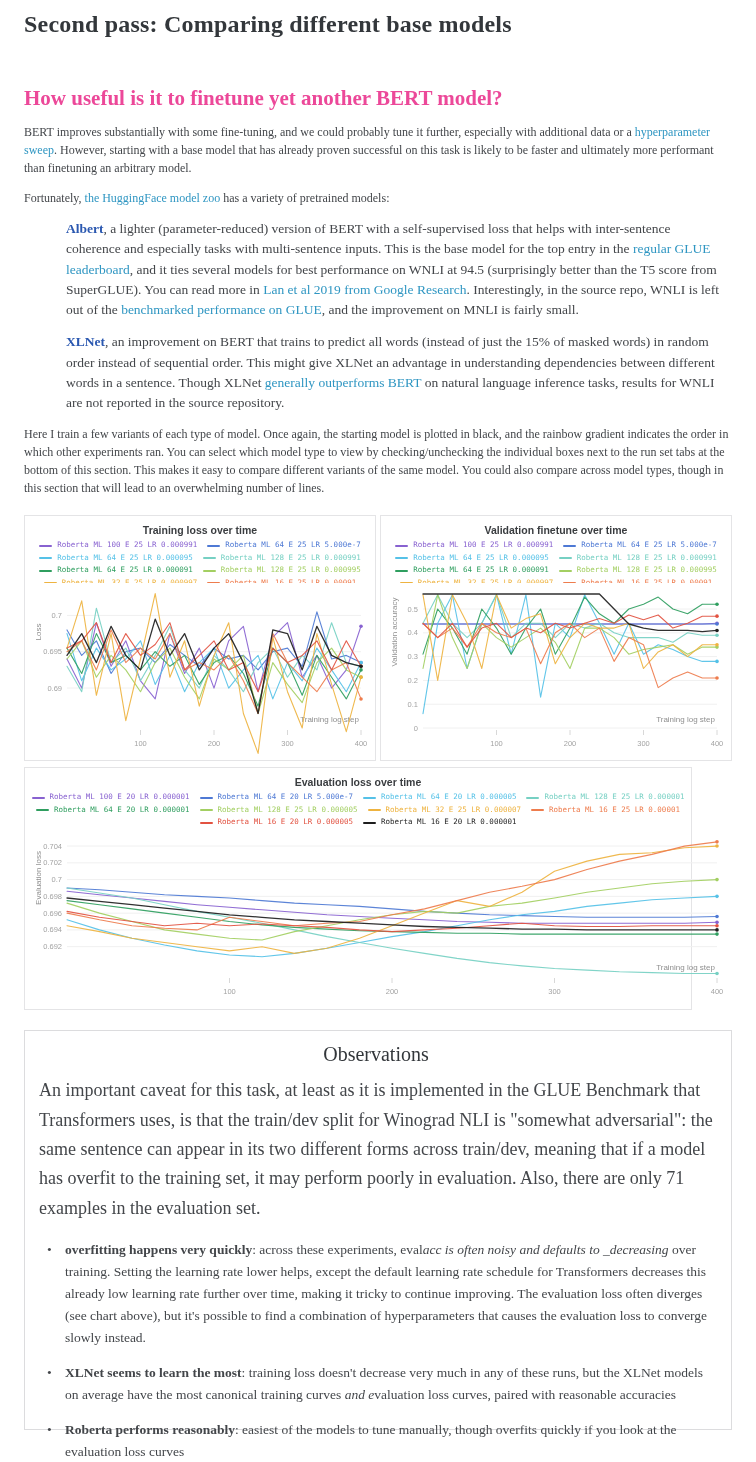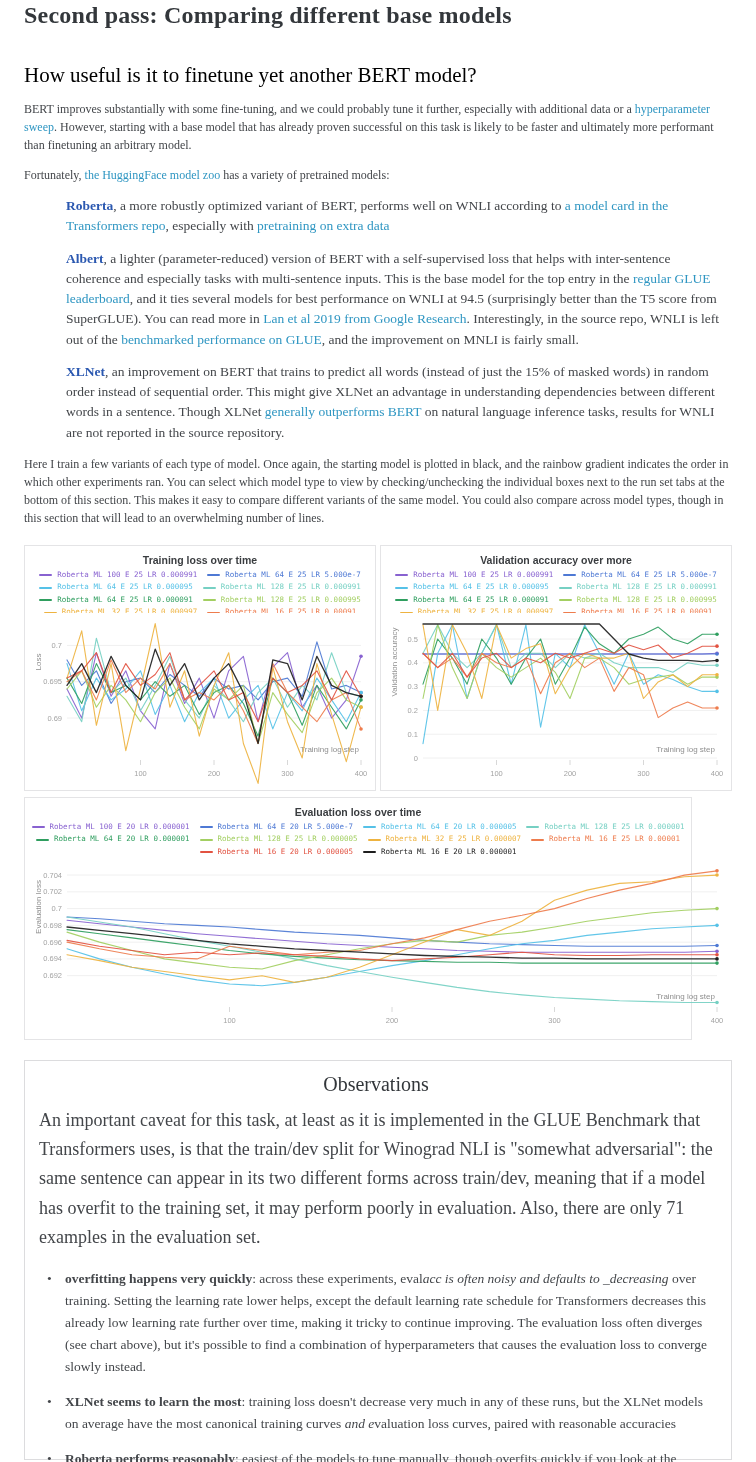--- a/index.html
+++ b/index.html
@@ -5,25 +5,25 @@
   * { margin:0; padding:0; box-sizing:border-box; }
   html,body { background:#fff; }
   body {
     width:756px; height:1462px; overflow:hidden;
     font-family:"Liberation Serif", serif;
     color:#3f4246;
   }
   .content { padding:0 24px; }
   h1 {
     font-size:24px; font-weight:700; color:#33373b;
-    padding-top:2px; letter-spacing:.2px;
+    padding-top:11px; letter-spacing:.2px;
   }
   h2 {
-    font-size:21px; font-weight:400; color:#000000;
-    margin-top:34px;
+    font-size:21px; font-weight:700; color:#ec4899;
+    margin-top:48px;
   }
   p.body-text {
     font-size:12px; line-height:1.5; margin-top:12px; color:#43464a;
   }
   .model-list { margin-top:2px; }
   .model-item {
     font-size:13.5px; line-height:1.5; margin-top:12px;
     margin-left:42px; margin-right:6px; color:#43464a;
   }
   a.link { color:#2f96c2; text-decoration:none; cursor:pointer; }
@@ -71,21 +71,20 @@
 </style>
 </head>
 <body>
 
 <div class="content">
   <h1>Second pass: Comparing different base models</h1>
   <h2>How useful is it to finetune yet another BERT model?</h2>
   <p class="body-text"><span>BERT improves substantially with some fine-tuning, and we could probably tune it further, especially with additional data or a </span><a class="link" href="#">hyperparameter sweep</a><span>. However, starting with a base model that has already proven successful on this task is likely to be faster and ultimately more performant than finetuning an arbitrary model.</span></p>
   <p class="body-text"><span>Fortunately, </span><a class="link" href="#">the HuggingFace model zoo</a><span> has a variety of pretrained models:</span></p>
   <div class="model-list">
-    <div class="model-item"><a class="term" href="#">Roberta</a><span>, a more robustly optimized variant of BERT, performs well on WNLI according to </span><a class="link" href="#">a model card in the Transformers repo</a><span>, especially with </span><a class="link" href="#">pretraining on extra data</a></div>
     <div class="model-item"><a class="term" href="#">Albert</a><span>, a lighter (parameter-reduced) version of BERT with a self-supervised loss that helps with inter-sentence coherence and especially tasks with multi-sentence inputs. This is the base model for the top entry in the </span><a class="link" href="#">regular GLUE leaderboard</a><span>, and it ties several models for best performance on WNLI at 94.5 (surprisingly better than the T5 score from SuperGLUE). You can read more in </span><a class="link" href="#">Lan et al 2019 from Google Research</a><span>. Interestingly, in the source repo, WNLI is left out of the </span><a class="link" href="#">benchmarked performance on GLUE</a><span>, and the improvement on MNLI is fairly small.</span></div>
     <div class="model-item"><a class="term" href="#">XLNet</a><span>, an improvement on BERT that trains to predict all words (instead of just the 15% of masked words) in random order instead of sequential order. This might give XLNet an advantage in understanding dependencies between different words in a sentence. Though XLNet </span><a class="link" href="#">generally outperforms BERT</a><span> on natural language inference tasks, results for WNLI are not reported in the source repository.</span></div>
   </div>
   <p class="body-text">Here I train a few variants of each type of model. Once again, the starting model is plotted in black, and the rainbow gradient indicates the order in which other experiments ran. You can select which model type to view by checking/unchecking the individual boxes next to the run set tabs at the bottom of this section. This makes it easy to compare different variants of the same model. You could also compare across model types, though in this section that will lead to an overwhelming number of lines.</p>
 </div>
 
 <div class="charts-row">
   <div class="panel half">
     <div class="chart-title">Training loss over time</div>
     <div class="legend clipped">
@@ -155,21 +154,21 @@
         <circle cx="330" cy="93.1578947368421" r="1.8" fill="#eeb340"></circle>
         <polyline points="36.0,67.7 50.7,56.8 65.4,85.9 80.1,45.9 94.8,78.6 109.5,64.1 124.2,75.0 138.9,49.6 153.6,85.9 168.3,78.6 183.0,85.9 197.7,71.4 212.4,96.8 227.1,129.5 241.8,49.6 256.5,78.6 271.2,93.2 285.9,107.7 300.6,85.9 315.3,78.6 330.0,114.9" fill="none" stroke="#ee7c4d" stroke-width="1.1" stroke-linejoin="round" stroke-linecap="round" opacity="0.92"></polyline>
         <circle cx="330" cy="114.94736842105263" r="1.8" fill="#ee7c4d"></circle>
         <polyline points="36.0,64.1 50.7,56.8 65.4,38.7 80.1,78.6 94.8,49.6 109.5,71.4 124.2,60.5 138.9,38.7 153.6,85.9 168.3,71.4 183.0,56.8 197.7,85.9 212.4,78.6 227.1,107.7 241.8,64.1 256.5,78.6 271.2,71.4 285.9,56.8 300.6,85.9 315.3,56.8 330.0,82.3" fill="none" stroke="#e25241" stroke-width="1.1" stroke-linejoin="round" stroke-linecap="round" opacity="0.92"></polyline>
         <circle cx="330" cy="82.26315789473725" r="1.8" fill="#e25241"></circle>
         <polyline points="36.0,71.4 50.7,49.6 65.4,78.6 80.1,42.3 94.8,71.4 109.5,85.9 124.2,35.1 138.9,71.4 153.6,49.6 168.3,85.9 183.0,64.1 197.7,49.6 212.4,78.6 227.1,129.5 241.8,45.9 256.5,49.6 271.2,85.9 285.9,42.3 300.6,71.4 315.3,78.6 330.0,82.3" fill="none" stroke="#1e1e1e" stroke-width="1.3" stroke-linejoin="round" stroke-linecap="round" opacity="0.92"></polyline>
         <circle cx="330" cy="82.26315789473725" r="1.8" fill="#1e1e1e"></circle>
       </svg>
   </div>
   <div class="panel half">
-    <div class="chart-title">Validation accuracy over more</div>
+    <div class="chart-title">Validation finetune over time</div>
     <div class="legend clipped">
         <span class="legend-item">
           <span class="legend-dash" style="background: rgb(136, 98, 208);"></span>
           <span style="color: rgb(136, 98, 208);">Roberta ML 100 E 25 LR 0.000991</span>
         </span>
         <span class="legend-item">
           <span class="legend-dash" style="background: rgb(78, 121, 212);"></span>
           <span style="color: rgb(78, 121, 212);">Roberta ML 64 E 25 LR 5.000e-7</span>
         </span>
         <span class="legend-item">

